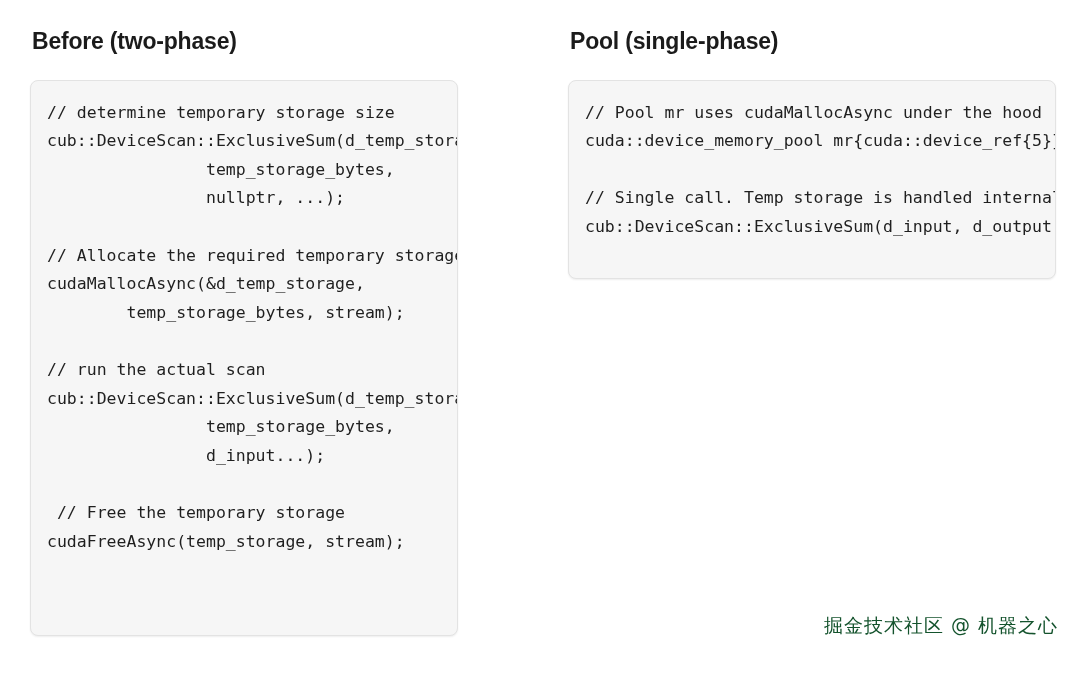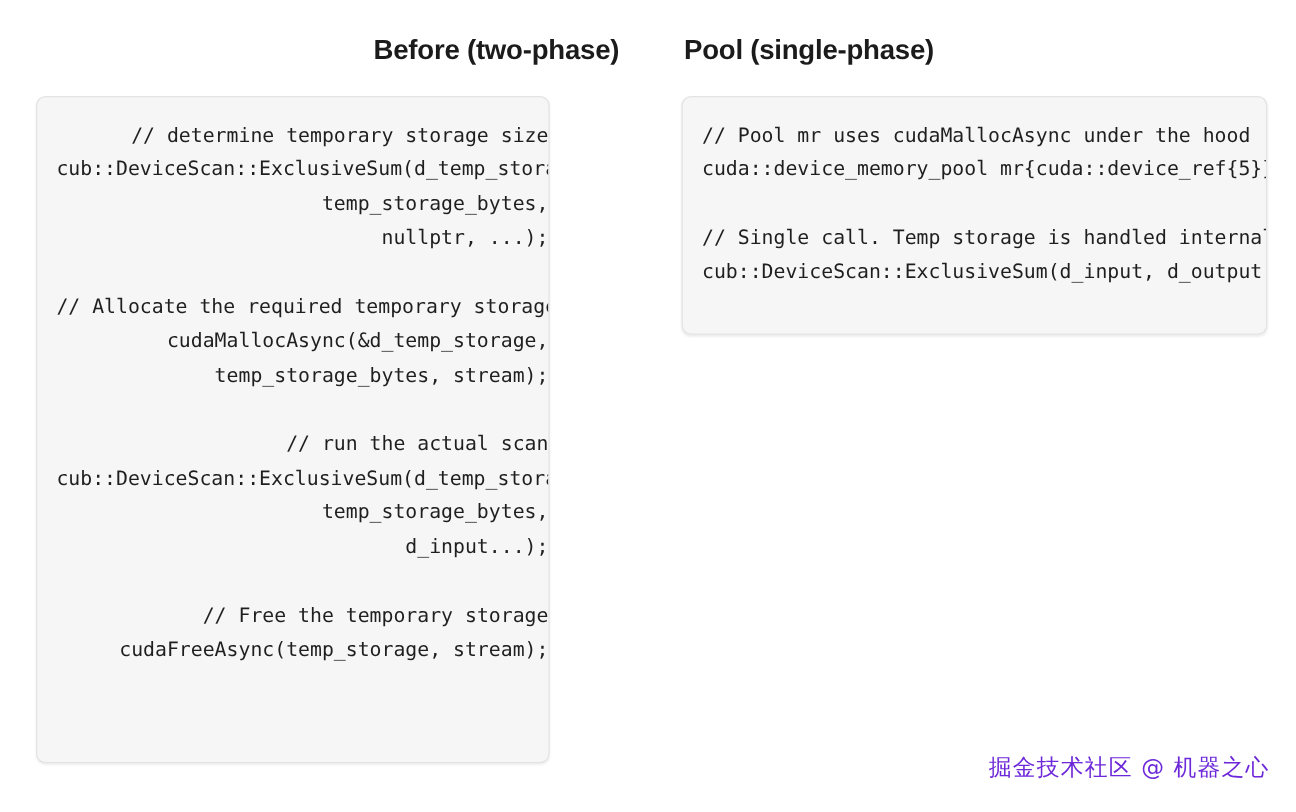--- a/index.html
+++ b/index.html
@@ -33,21 +33,20 @@
   }
 
   .column {
     position: relative;
     box-sizing: border-box;
   }
 
   .column-left {
     width: 540px;
     padding: 28px 24px 0 30px;
-    text-align: right;
   }
 
   .column-right {
     width: 540px;
     padding: 28px 24px 0 28px;
   }
 
   .panel-title {
     font-family: "Liberation Sans", sans-serif;
     font-size: 23px;
@@ -89,24 +88,24 @@
     line-height: 28.6px;
     color: #1f1f1f;
     white-space: pre;
     overflow: hidden;
     letter-spacing: 0px;
   }
 
   .watermark {
     position: absolute;
     right: 22px;
-    bottom: 24px;
+    bottom: 38px;
     font-family: "DejaVu Sans", sans-serif;
     font-size: 19px;
-    color: #6d28d9;
+    color: #14532d;
     letter-spacing: 1px;
     white-space: nowrap;
     text-shadow: 0 1px 0 #ffffff;
     user-select: none;
   }
 </style>
 </head>
 <body>
 
 <div class="page">

